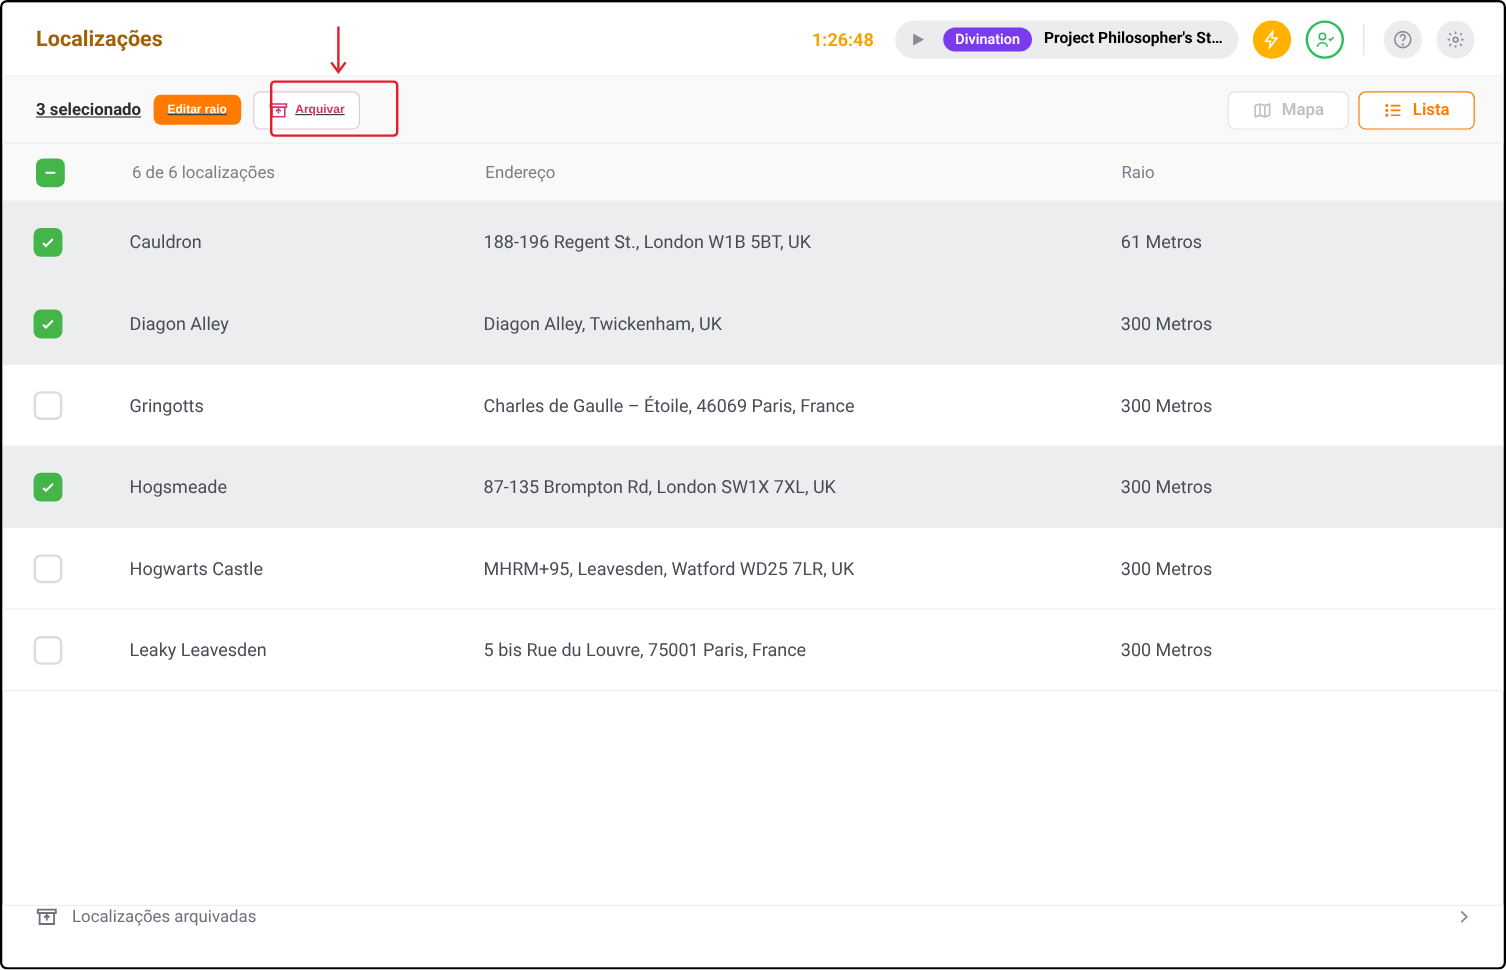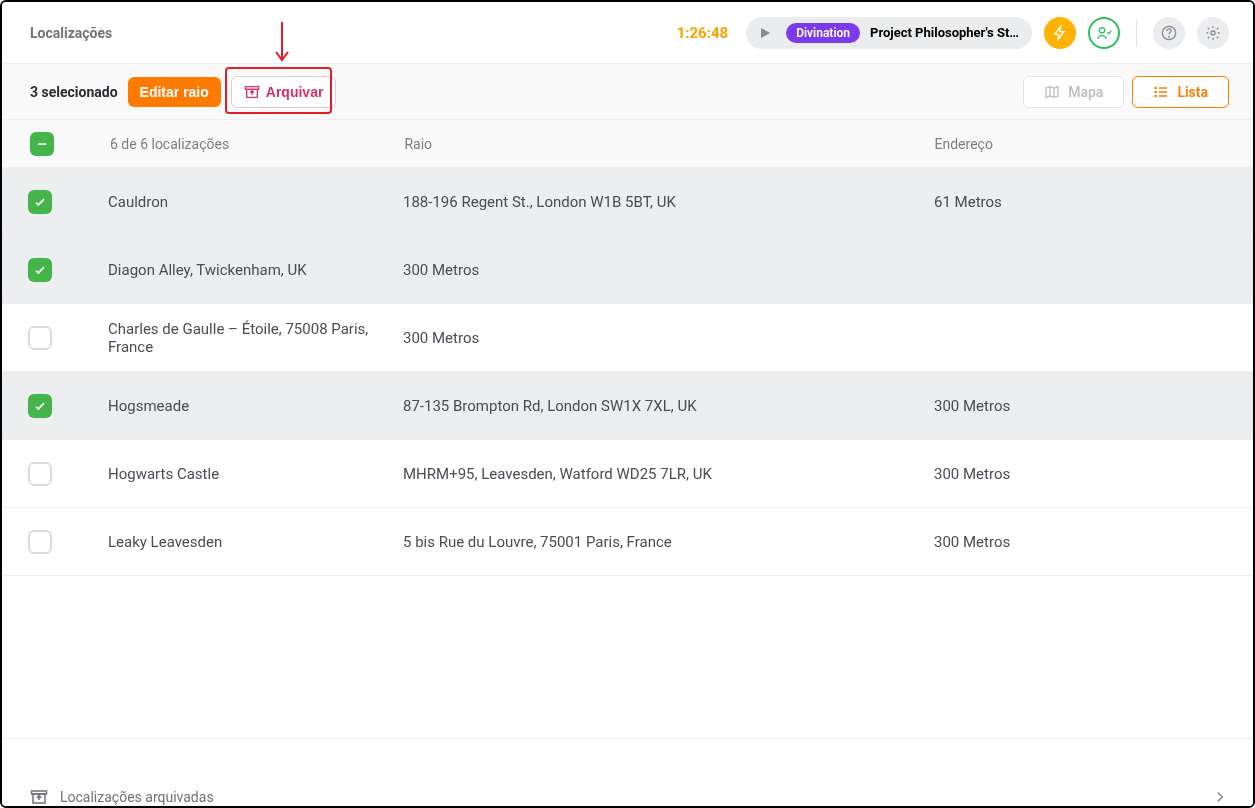--- a/index.html
+++ b/index.html
@@ -23,23 +23,23 @@
   .header {
     display: flex;
     align-items: center;
     justify-content: space-between;
     padding: 0 24px 0 28px;
     height: 62px;
     border-bottom: 1px solid #eeeef0;
     background: #fff;
   }
   .page-title {
-    font-size: 14px;
+    font-size: 18px;
     font-weight: 700;
-    color: #737373;
+    color: #a16207;
   }
   .header-right {
     display: flex;
     align-items: center;
     gap: 12px;
   }
   .timer {
     color: #f6a300;
     font-weight: 700;
     font-size: 15px;
@@ -92,31 +92,31 @@
   
   .toolbar {
     display:flex;
     align-items:center;
     justify-content:space-between;
     padding:0 24px 0 28px;
     height:56px;
     background:#f9f9fa;
     border-bottom:1px solid #eeeef0;
   }
-  .toolbar-left { display:flex;align-items:center;gap:10px; }
+  .toolbar-left { display:flex;align-items:center;gap:10px;text-decoration:underline; }
   .selected-count {
     font-size:14px;
     font-weight:700;
     color:#2b2d33;
   }
   .btn {
     display:inline-flex;
     align-items:center;
     gap:6px;
-    font-size:14px;
+    font-size:10px;
     font-weight:600;
     border-radius:6px;
     padding:7px 12px;
     cursor:pointer;
     border:none;
   }
   .btn-solid-orange {
     background:#ff7a00;
     color:#fff;
   }
@@ -193,24 +193,24 @@
   }
   .chk-off { border:2px solid #dcdce0;background:#fff; }
   .chk-on { background:#43b549;color:#fff; }
   .chk-ind { background:#43b549;color:#fff; }
   .cell-name { font-size:15px;color:#4a4c55; }
   .cell-addr { font-size:15px;color:#4a4c55; }
   .cell-rad { font-size:15px;color:#4a4c55; }
 
   
   .footer {
-    height:68px;
+    height:52px;
     border-top:1px solid #eeeef0;
     display:flex;
-    align-items:flex-end;
+    align-items:flex-start;
     justify-content:space-between;
     padding:0 24px 0 28px;
     background:#fff;
   }
   .footer-left {
     display:flex;align-items:center;gap:12px;
     color:#6f7178;font-size:14px;cursor:pointer;
   }
   .footer-left .ic{ color:#6f7178; }
   .chev {
@@ -318,22 +318,22 @@
   <div class="table">
     <div class="thead">
       <div>
         <div class="chk chk-ind">
           <svg width="14" height="14" viewBox="0 0 24 24" stroke="#fff" stroke-width="3">
               <path d="M5 12h14"></path>
             </svg>
         </div>
       </div>
       <div>6 de 6 localizações</div>
+      <div>Endereço</div>
       <div>Raio</div>
-      <div>Endereço</div>
     </div>
     <div id="tbody">
         <div class="trow sel">
     <div>
       <div class="chk chk-on">
         <svg width="14" height="14" viewBox="0 0 24 24" fill="none" stroke="#fff" stroke-width="3">
                 <path d="M5 13l4 4 10-10"></path>
               </svg>
       </div>
     </div>
@@ -342,30 +342,32 @@
     <div class="cell-rad">61 Metros</div>
   </div>
         <div class="trow sel">
     <div>
       <div class="chk chk-on">
         <svg width="14" height="14" viewBox="0 0 24 24" fill="none" stroke="#fff" stroke-width="3">
                 <path d="M5 13l4 4 10-10"></path>
               </svg>
       </div>
     </div>
+    <div class="cell-name">Diagon Alley</div>
     <div class="cell-addr">Diagon Alley, Twickenham, UK</div>
     <div class="cell-rad">300 Metros</div>
   </div>
         <div class="trow">
     <div>
       <div class="chk chk-off">
         
       </div>
     </div>
-    <div class="cell-addr">Charles de Gaulle – Étoile, 75008 Paris, France</div>
+    <div class="cell-name">Gringotts</div>
+    <div class="cell-addr">Charles de Gaulle – Étoile, 46069 Paris, France</div>
     <div class="cell-rad">300 Metros</div>
   </div>
         <div class="trow sel">
     <div>
       <div class="chk chk-on">
         <svg width="14" height="14" viewBox="0 0 24 24" fill="none" stroke="#fff" stroke-width="3">
                 <path d="M5 13l4 4 10-10"></path>
               </svg>
       </div>
     </div>

